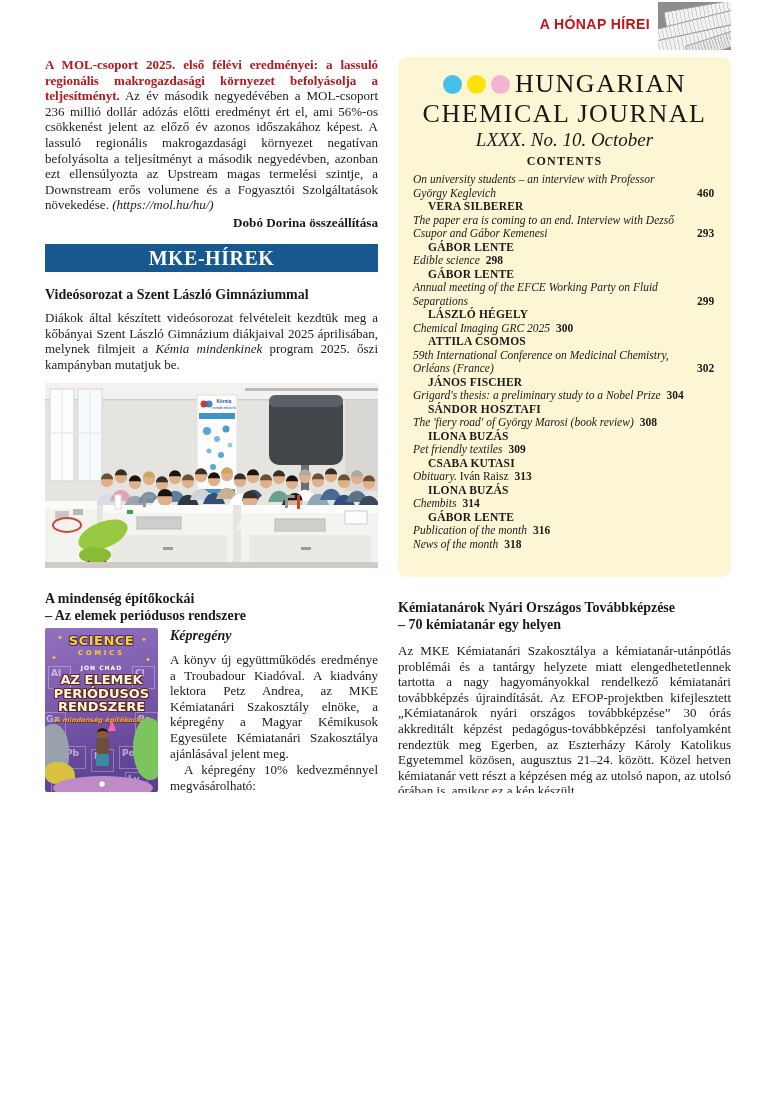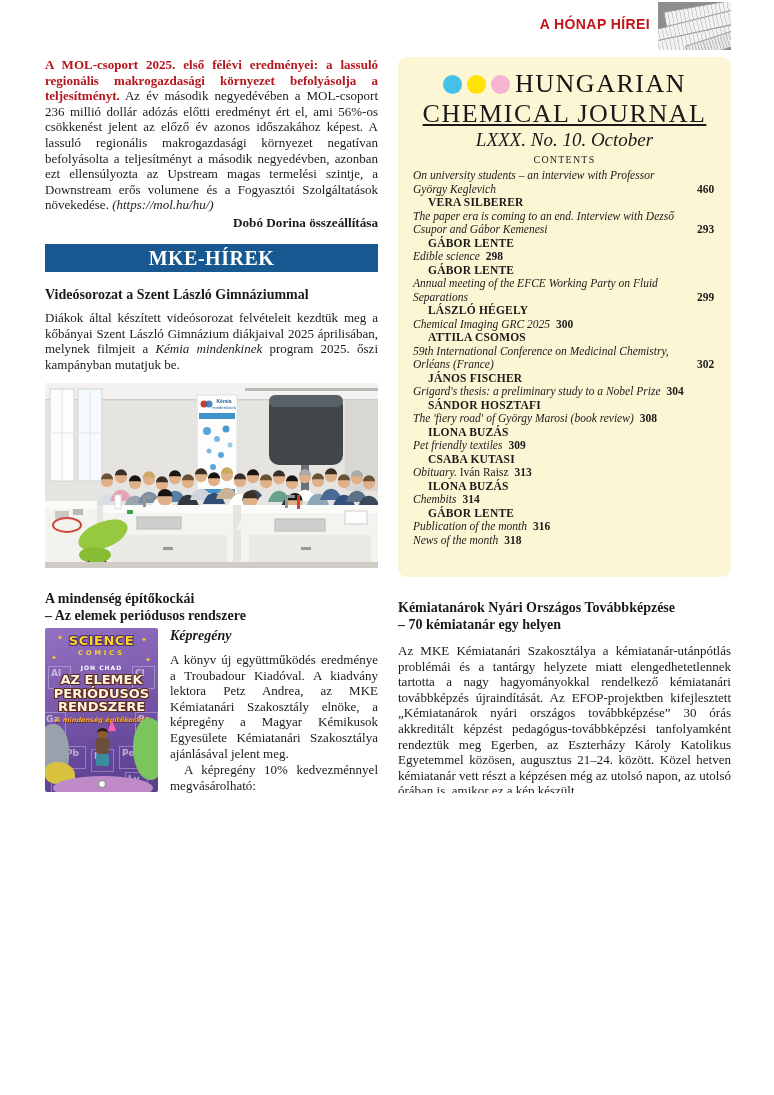--- a/index.html
+++ b/index.html
@@ -66,23 +66,23 @@
   .char-flame{position:absolute;left:63px;top:92px;width:0;height:0;border-left:4px solid transparent;
               border-right:4px solid transparent;border-bottom:11px solid #ff5fae;}
   .pub-dot{position:absolute;left:53px;top:152px;width:8px;height:8px;border-radius:50%;background:#fdfdfd;border:1px solid #888;box-sizing:border-box;}
   
   .journal-box{position:absolute;top:0;left:0;width:333px;height:520px;box-sizing:border-box;
                background:#fcf6d4;border-radius:9px;padding:12px 15px;}
   .jline1{display:flex;align-items:center;justify-content:center;gap:5px;height:30px;}
   .jdot{width:19px;height:19px;border-radius:50%;display:inline-block;}
   .jd-cyan{background:#45c0e8;}.jd-yellow{background:#ffe20a;}.jd-pink{background:#f5b5d2;}
   .jt{font-size:26px;letter-spacing:1.5px;color:#141414;white-space:nowrap;}
-  .jline2{text-align:center;font-size:26px;letter-spacing:1.5px;line-height:29px;white-space:nowrap;text-decoration:underline;}
+  .jline2{text-align:center;font-size:26px;letter-spacing:1.5px;line-height:29px;white-space:nowrap;}
   .jissue{text-align:center;font-style:italic;font-size:19px;line-height:23px;}
-  .jcontents{text-align:center;font-size:10px;letter-spacing:1.2px;margin:3px 0 4px;font-weight:normal;}
+  .jcontents{text-align:center;font-size:12px;letter-spacing:1.2px;margin:3px 0 4px;font-weight:bold;}
   .toc{font-size:11.5px;line-height:13.5px;}
   .toc-line{display:flex;align-items:flex-end;gap:6px;}
   .toc-title{font-style:italic;max-width:278px;}
   .toc-title .roman{font-style:normal;}
   .toc-page{font-weight:bold;}
   .toc-author{font-weight:bold;padding-left:15px;letter-spacing:.2px;}
   .toc-author:empty{display:none;}
   .training-h2{position:absolute;top:543px;left:0;width:333px;}
   .training-body{position:absolute;top:586px;left:0;width:333px;}
   

